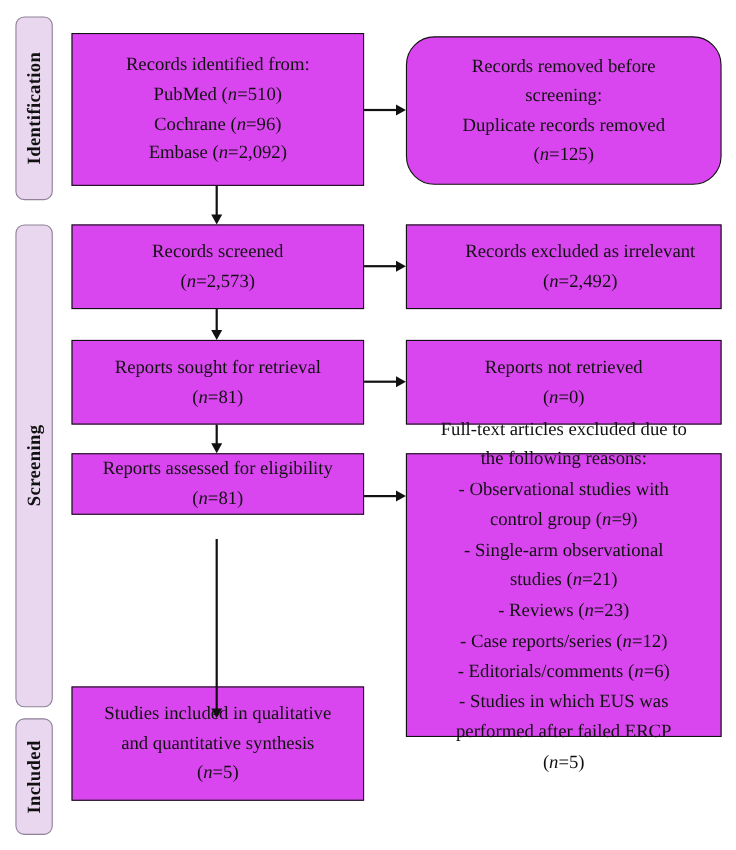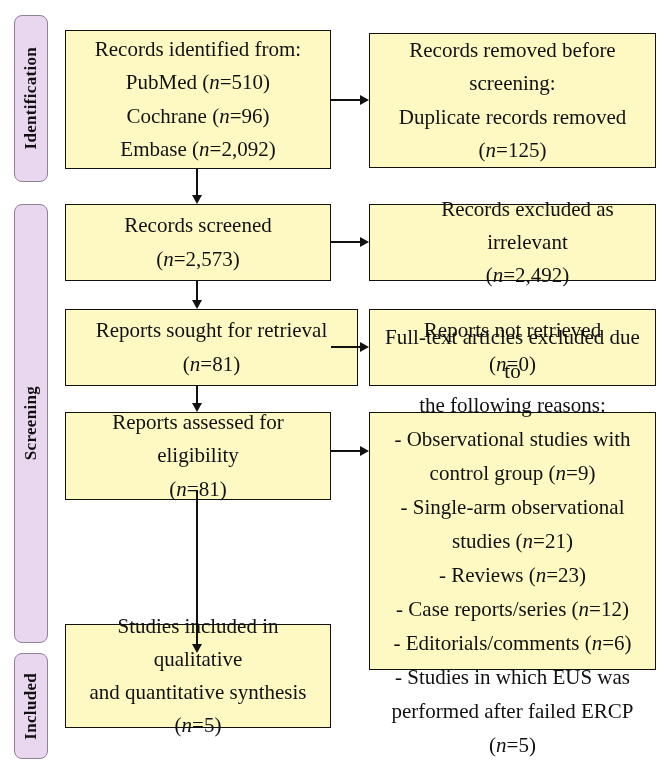--- a/index.html
+++ b/index.html
@@ -35,37 +35,37 @@
     white-space: nowrap;
   }
   .stage-identification { top: 15px;  height: 167px; }
   .stage-screening      { top: 204px; height: 439px; }
   .stage-included       { top: 653px; height: 106px; }
 
   
   .box {
     position: absolute;
     border: 1.6px solid var(--box-border, #111111);
-    background: #fef9c3;
+    background: #d946ef;
     box-sizing: border-box;
     display: flex;
     align-items: center;
     justify-content: center;
     text-align: center;
-    font-size: 21px;
+    font-size: 17px;
     line-height: 1.58;
     padding: 4px 6px;
   }
   .box-identified    { left: 65px;  top: 30px;  width: 266px; height: 139px; }
-  .box-removed       { left: 369px; top: 33px;  width: 287px; height: 135px; }
+  .box-removed       { left: 369px; top: 33px;  width: 287px; height: 135px; border-radius: 26px; }
   .box-screened      { left: 65px;  top: 204px; width: 266px; height: 77px; justify-content: center; }
   .box-excluded      { left: 369px; top: 204px; width: 287px; height: 77px; padding-left: 36px; }
-  .box-sought        { left: 65px;  top: 309px; width: 293px; height: 77px; }
+  .box-sought        { left: 65px;  top: 309px; width: 266px; height: 77px; }
   .box-notretrieved  { left: 369px; top: 309px; width: 287px; height: 77px; }
-  .box-assessed      { left: 65px;  top: 412px; width: 266px; height: 88px; }
+  .box-assessed      { left: 65px;  top: 412px; width: 266px; height: 56px; }
   .box-fulltext      { left: 369px; top: 412px; width: 287px; height: 258px; line-height: 1.62; }
   .box-included      { left: 65px;  top: 624px; width: 266px; height: 104px; }
 
   
   .arrow-v { position: absolute; width: 10px; }
   .arrow-v::before {
     content: ""; position: absolute;
     left: 3.7px; top: 0; bottom: 6px; width: 2.6px;
     background: var(--arrow, #111111);
   }

